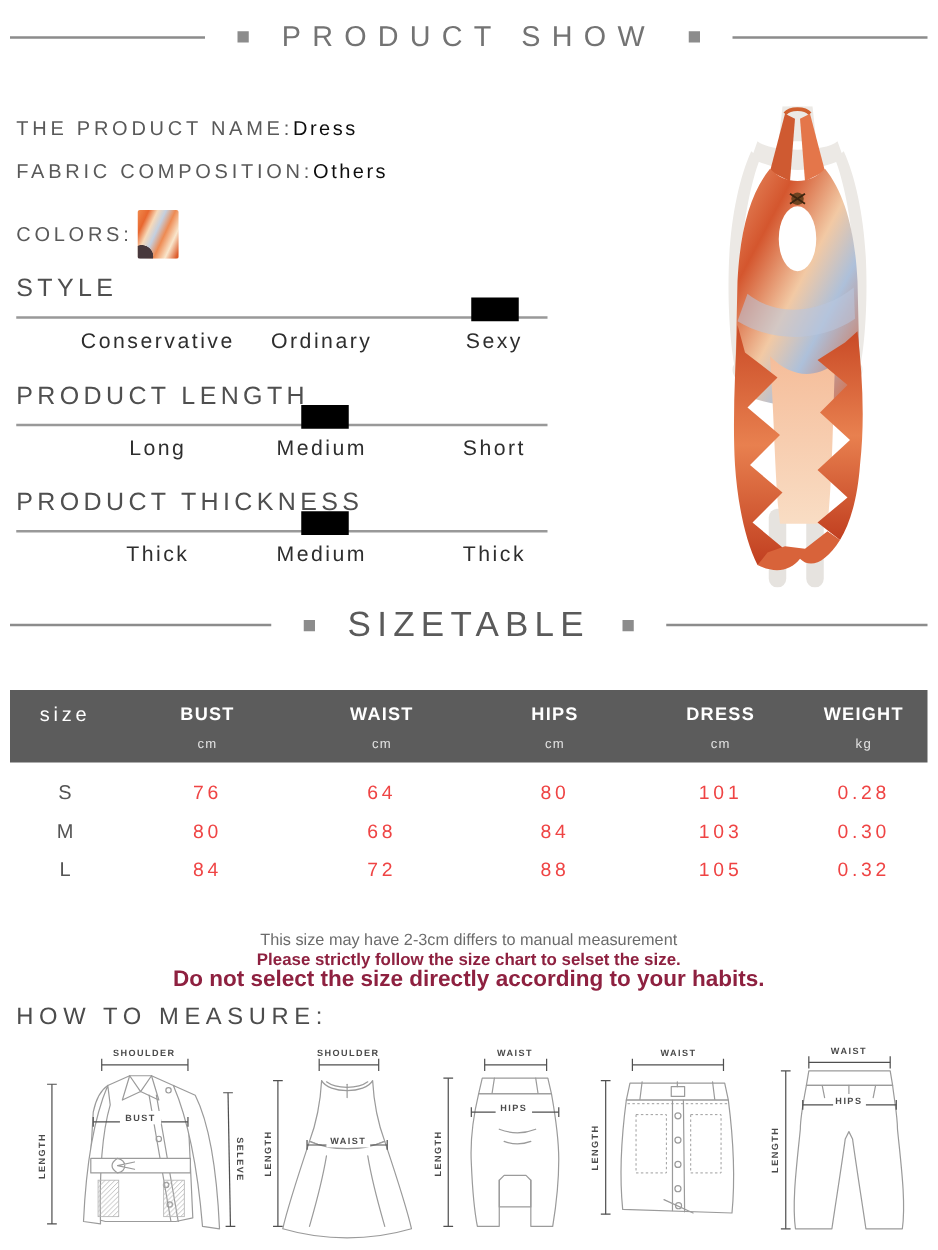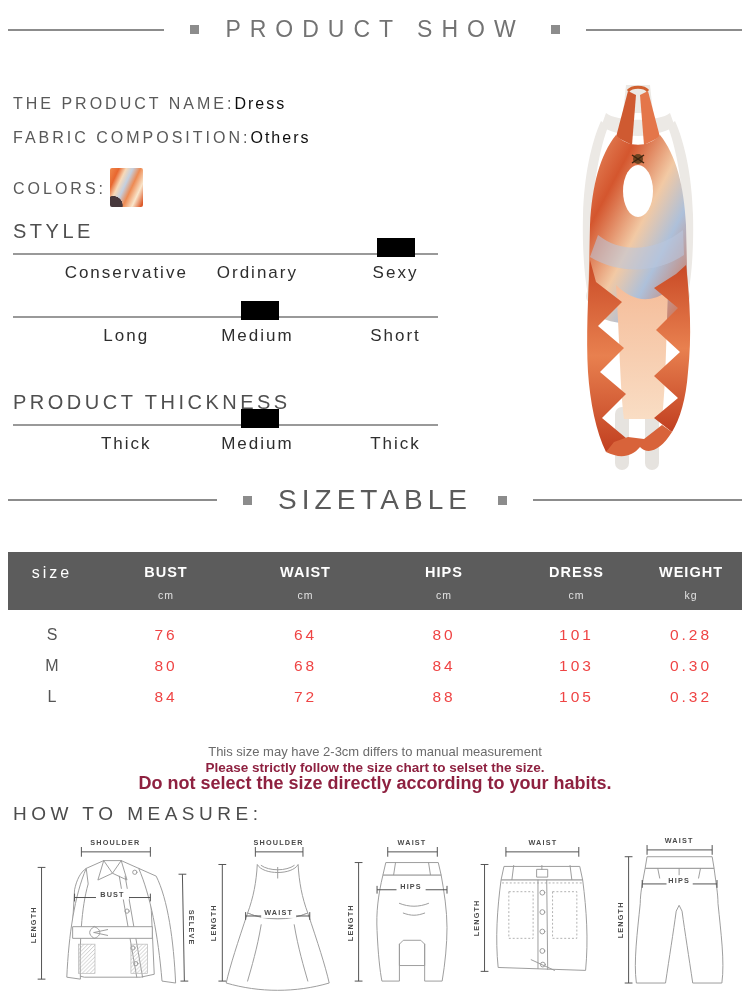--- a/index.html
+++ b/index.html
@@ -92,20 +92,21 @@
       <div class="attr-marker" style="left: 90%;"></div>
     </div>
     <div class="attr-options">
       <span class="opt-a">Conservative</span>
       <span class="opt-b">Ordinary</span>
       <span class="opt-c">Sexy</span>
     </div>
   </div>
 
   <div class="attr" id="attr-length">
+    <div class="attr-title">PRODUCT LENGTH</div>
     <div class="attr-line">
       <div class="attr-marker" style="left: 58%;"></div>
     </div>
     <div class="attr-options">
       <span class="opt-a">Long</span>
       <span class="opt-b">Medium</span>
       <span class="opt-c">Short</span>
     </div>
   </div>
 

